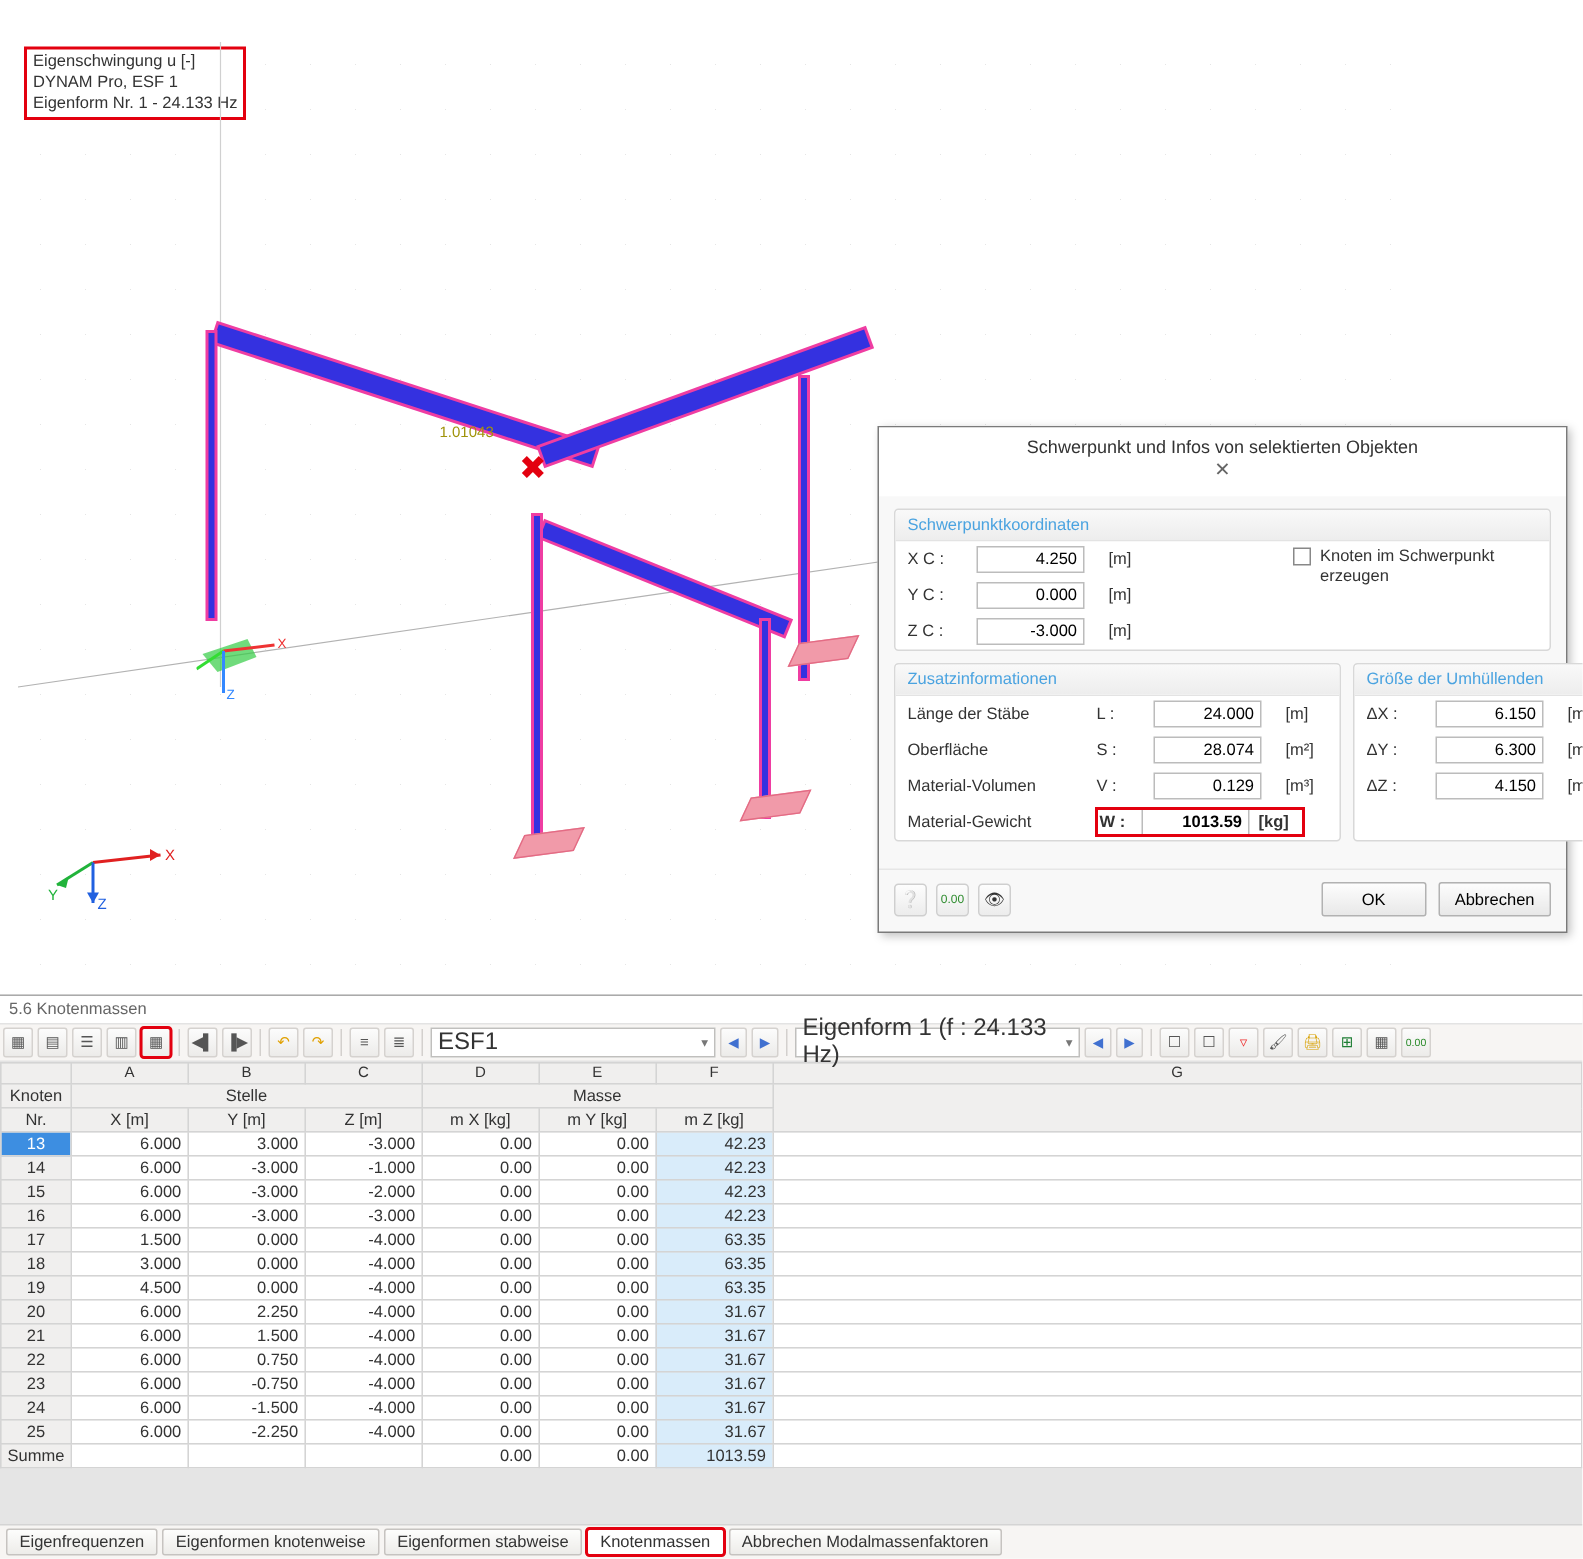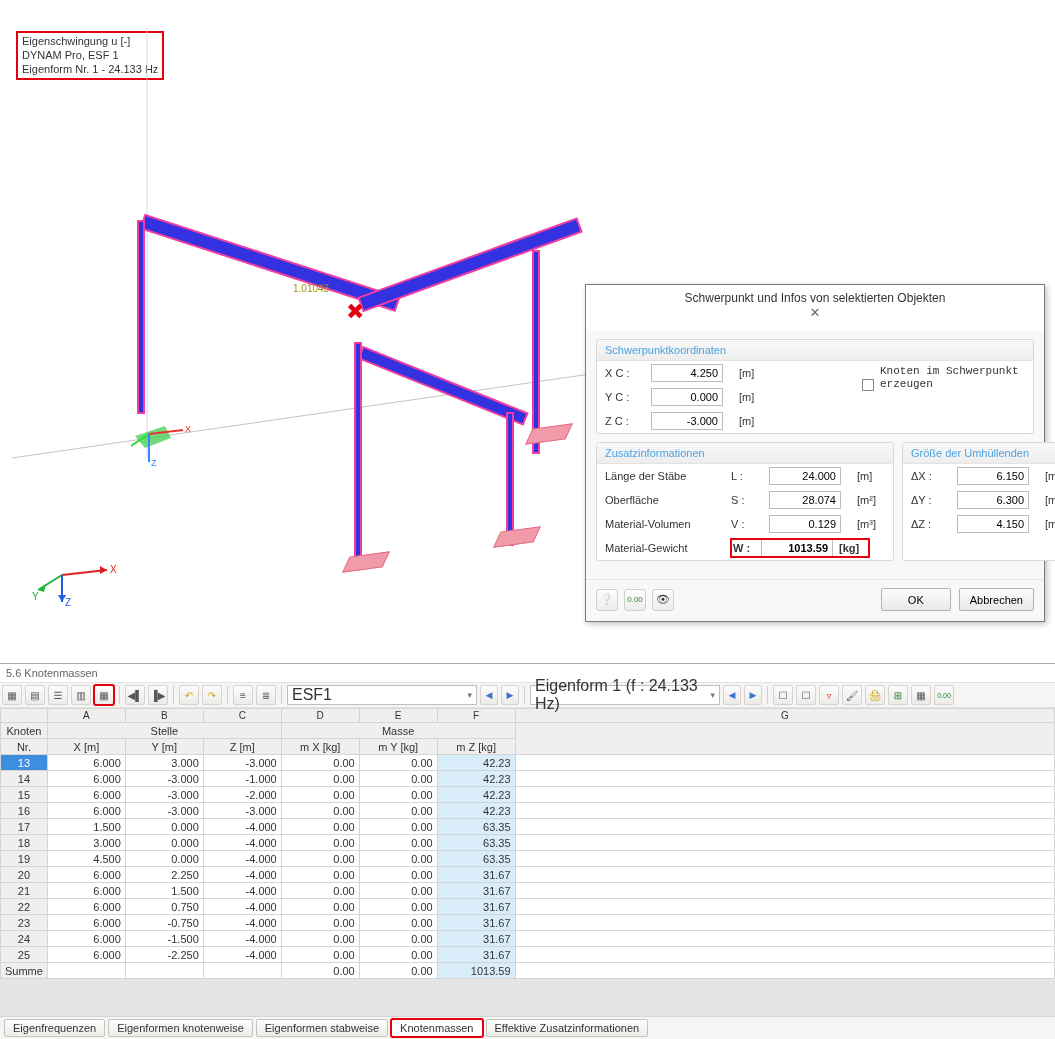--- a/index.html
+++ b/index.html
@@ -141,21 +141,21 @@
               <input class="ro" value="0.000" style="">
               <span class="unit">[m]</span>
             </div>
           <div class="group-row">
               <span style="width:30px">Z C :</span>
               <input class="ro" value="-3.000" style="">
               <span class="unit">[m]</span>
             </div>
         </div>
         <div style="width:175px;padding:4px 6px 0 4px;">
-          <div style="display:flex;gap:6px;align-items:flex-end;font-family:Liberation Mono, monospace;">
+          <div style="display:flex;gap:6px;align-items:flex-start;">
             <span class="chk"></span>
             <div style="line-height:1.2">
               <div>Knoten im Schwerpunkt</div>
               <div>erzeugen</div>
             </div>
           </div>
         </div>
       </div>
     </div>
 
@@ -445,15 +445,15 @@
           </tr>
         </tbody>
     </table>
   </div>
 
   <div class="tabs">
     <div class="tab">Eigenfrequenzen</div>
     <div class="tab">Eigenformen knotenweise</div>
     <div class="tab">Eigenformen stabweise</div>
     <div class="tab active">Knotenmassen</div>
-    <div class="tab">Effektive Zusatzinformationen</div>
+    <div class="tab">Abbrechen Modalmassenfaktoren</div>
   </div>
 </div>
 
 </body></html>

